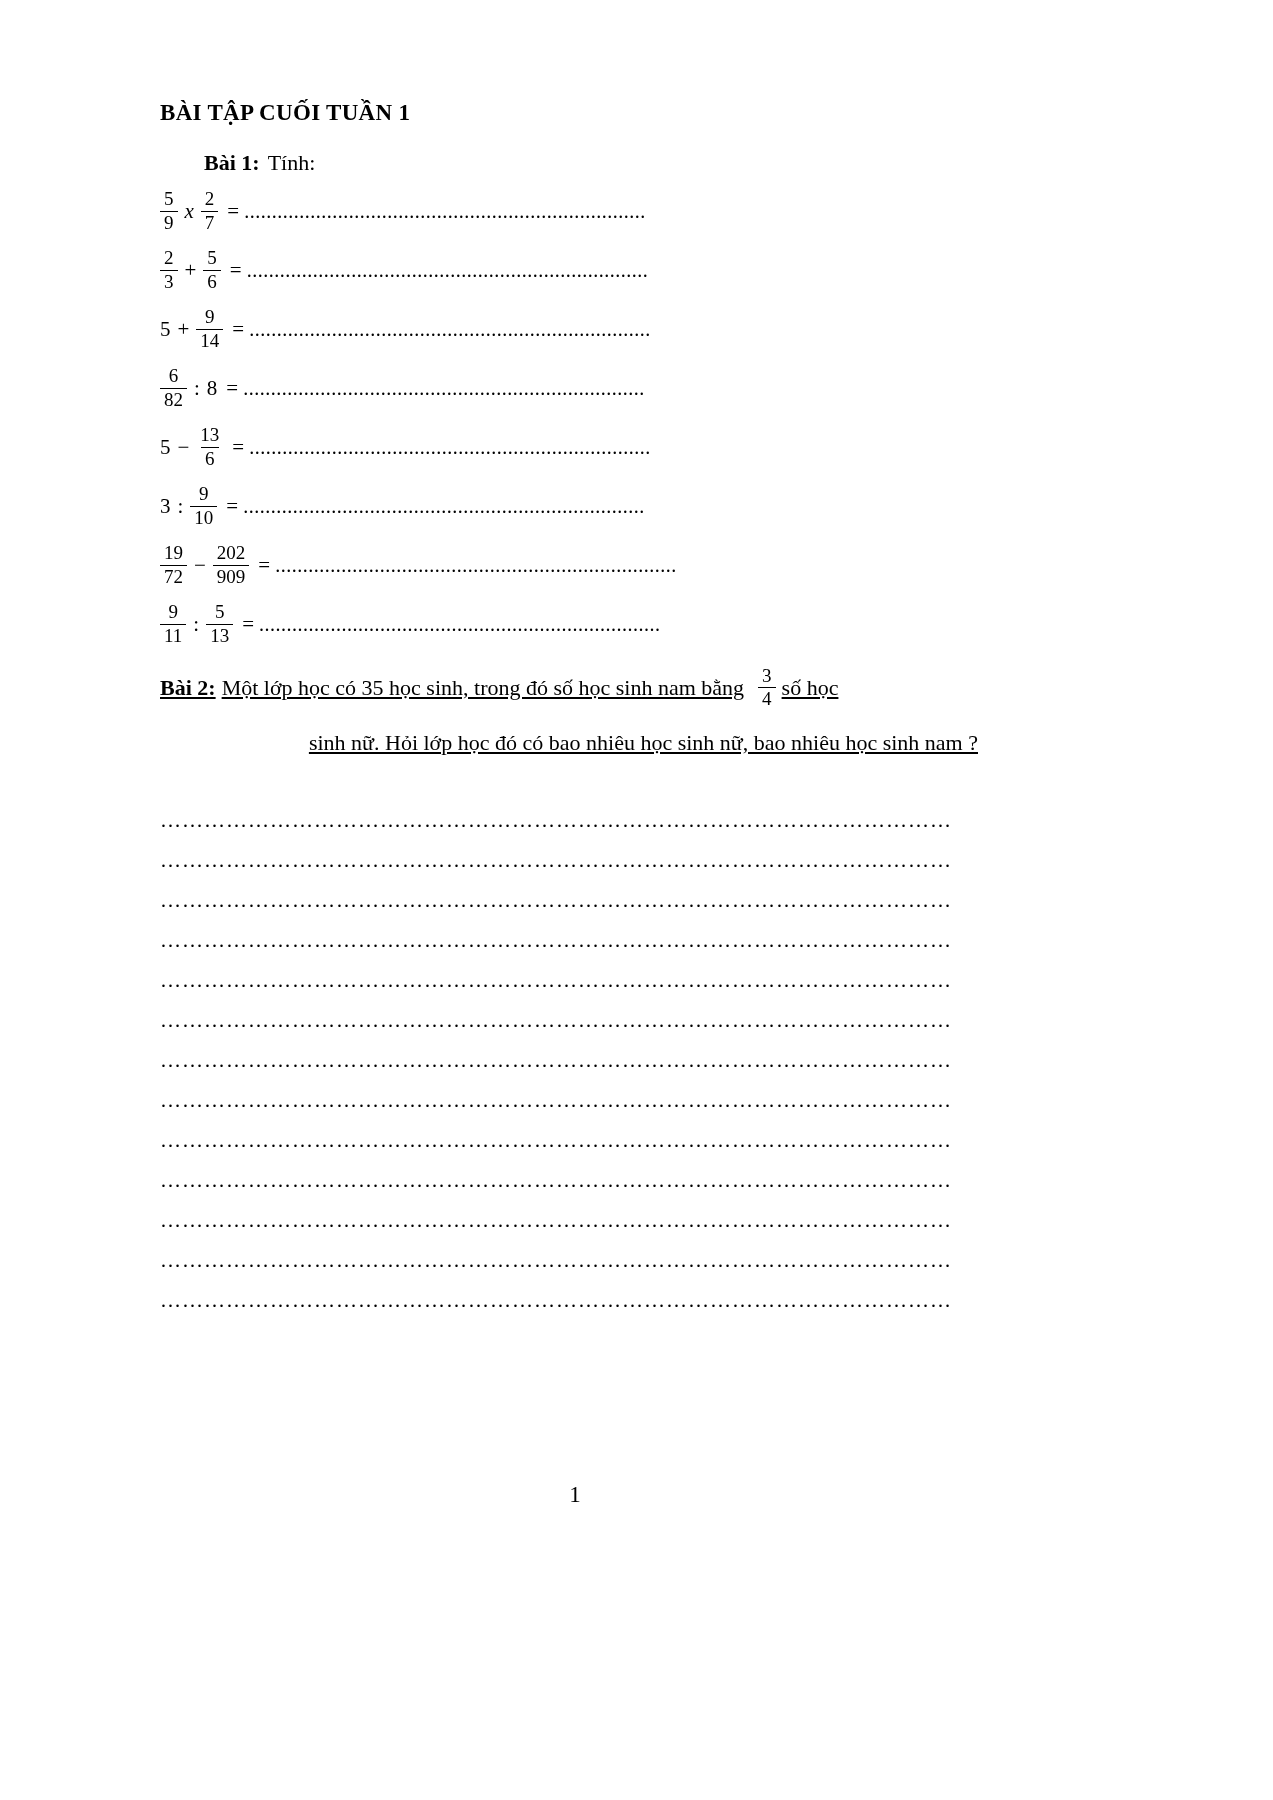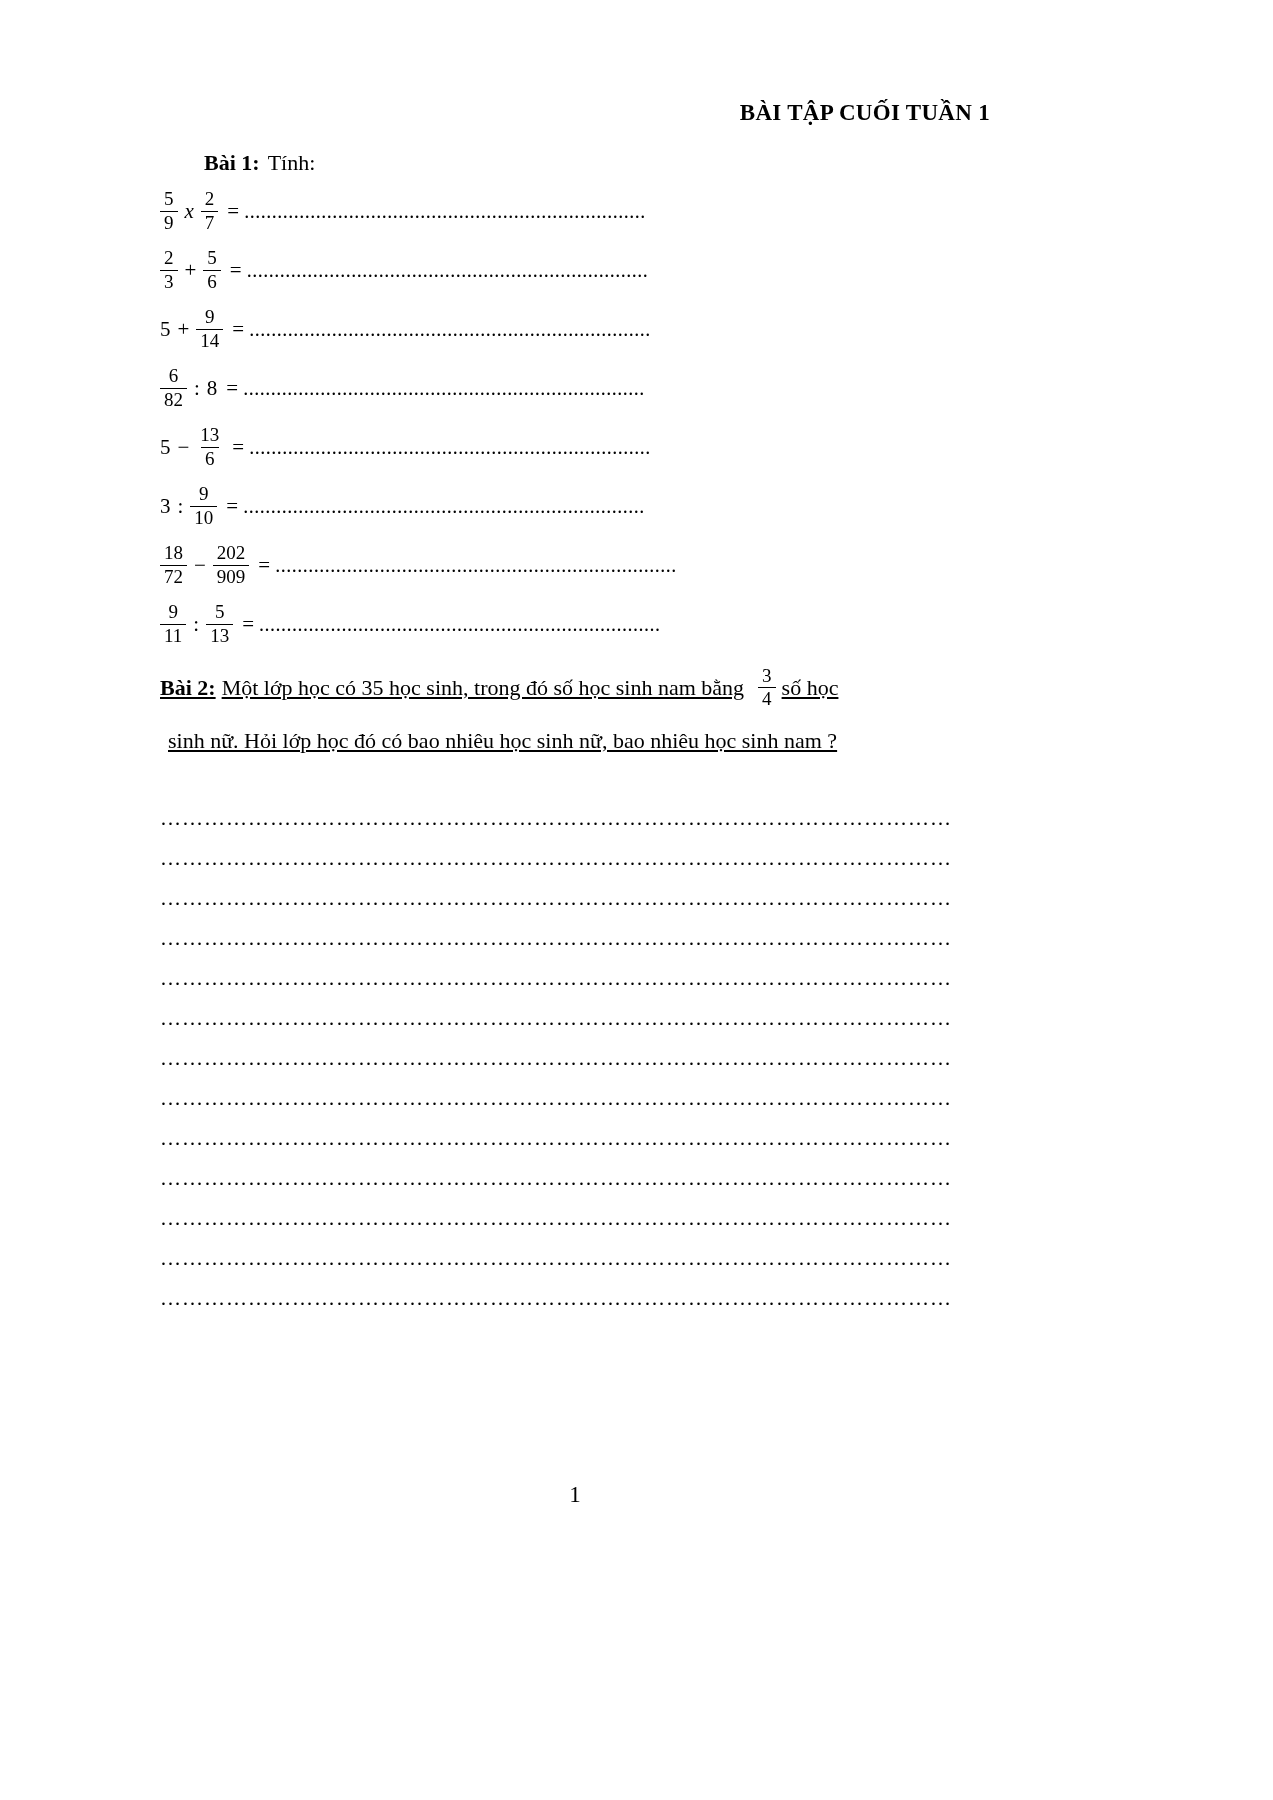--- a/index.html
+++ b/index.html
@@ -13,21 +13,21 @@
     overflow: hidden;
   }
   .page {
     position: relative;
     width: 1273px; height: 1800px;
     padding: 100px 283px 0 160px;
   }
   .doc-title {
     font-size: 23px;
     font-weight: bold;
-    text-align: right;
+    text-align: left;
     margin: 0 0 24px 0;
     letter-spacing: 0.3px;
   }
   .ex-heading {
     font-size: 22px;
     margin-bottom: 10px;
     margin-left: 44px;
   }
   .bold { font-weight: bold; }
   .ex-heading .bold { margin-right: 8px; }
@@ -68,23 +68,24 @@
     white-space: nowrap;
     font-size: 20px;
     letter-spacing: 0.5px;
   }
 
   
   .ex2 { margin-top: 14px; font-size: 22px; text-decoration: underline; }
   .ex2-line1 { margin: 0 0 10px 0; line-height: 1.7; }
   .ex2-line1 > span { margin-right: 6px; }
   .ex2-line2 {
-    margin: 0;
+    margin: 12px;
     padding-left: 8px;
     line-height: 1.6;
+    text-align: right;
   }
 
   
   .answer-lines { margin-top: 40px; }
   .answer-line {
     width: 832px;
     height: 40px;
     line-height: 40px;
     overflow: hidden;
     white-space: nowrap;
@@ -175,21 +176,21 @@
         <span class="op">:</span>
         <span class="frac">
           <span class="num">9</span>
           <span class="den">10</span>
         </span>
         <span class="eq">=</span>
         <span class="dots">........................................................................................................................</span>
       </div>
       <div class="problem-row">
         <span class="frac">
-          <span class="num">18</span>
+          <span class="num">19</span>
           <span class="den">72</span>
         </span>
         <span class="op">−</span>
         <span class="frac">
           <span class="num">202</span>
           <span class="den">909</span>
         </span>
         <span class="eq">=</span>
         <span class="dots">........................................................................................................................</span>
       </div>

